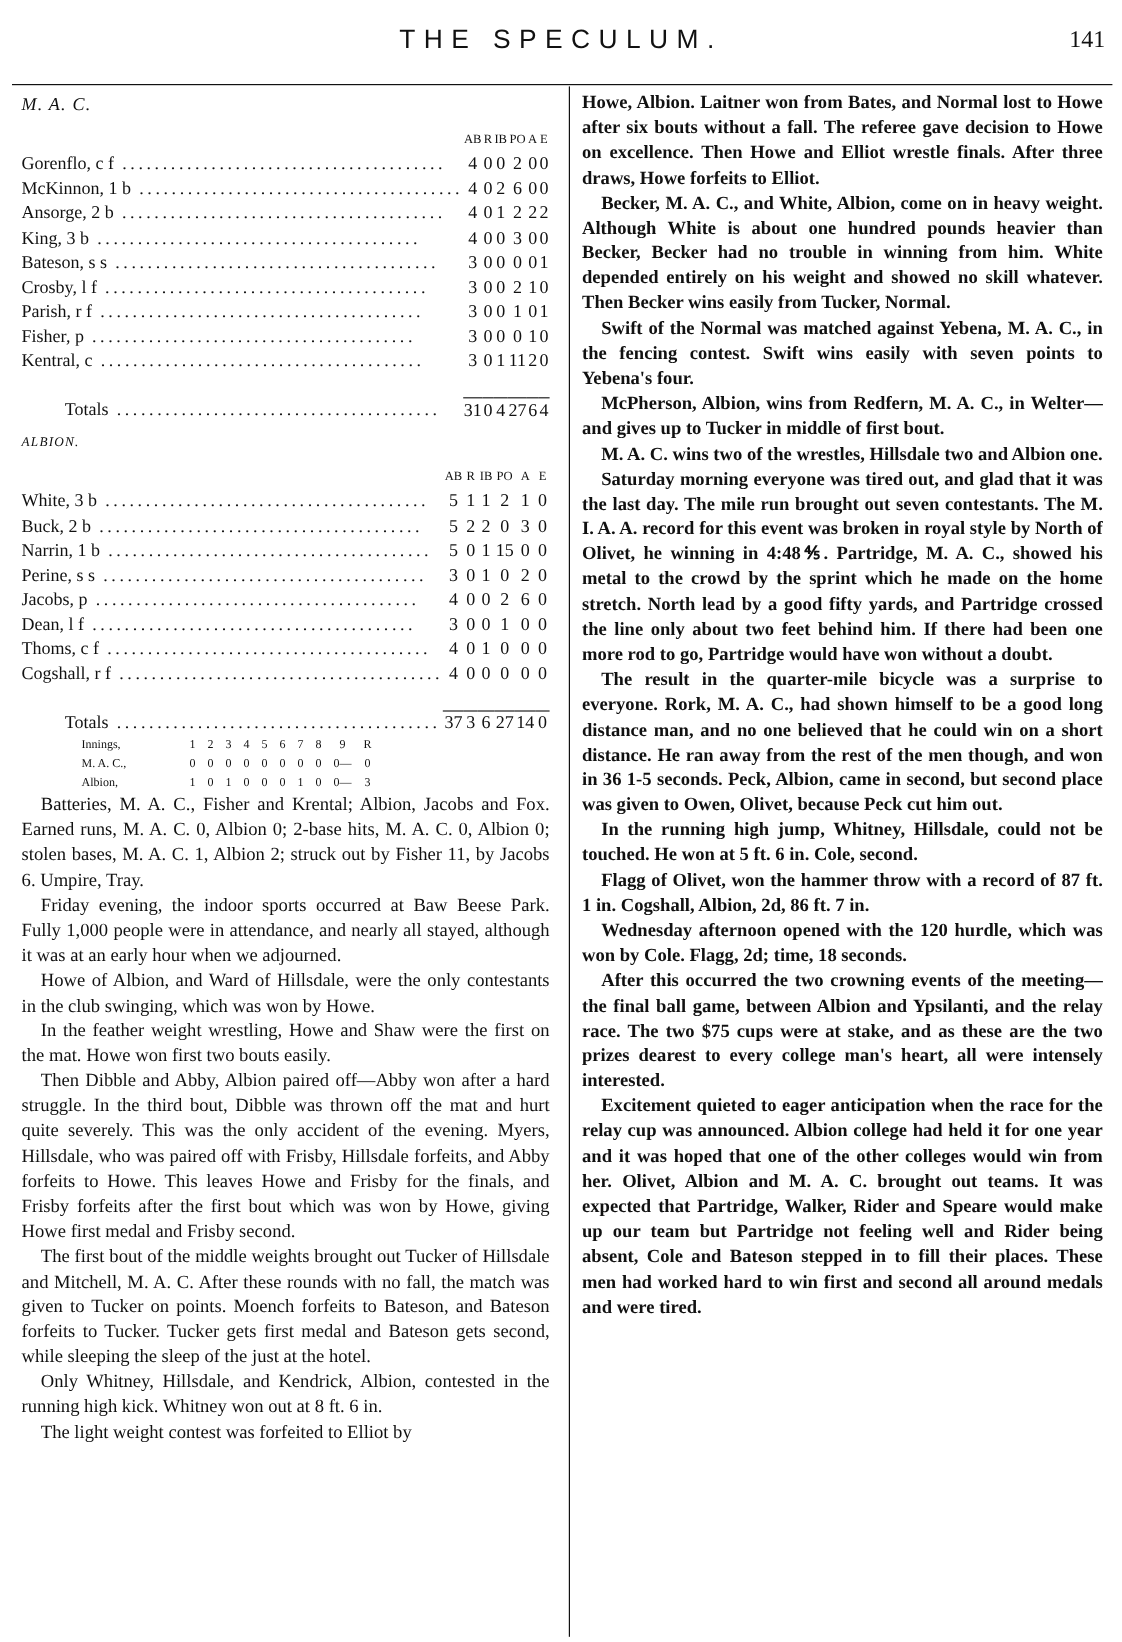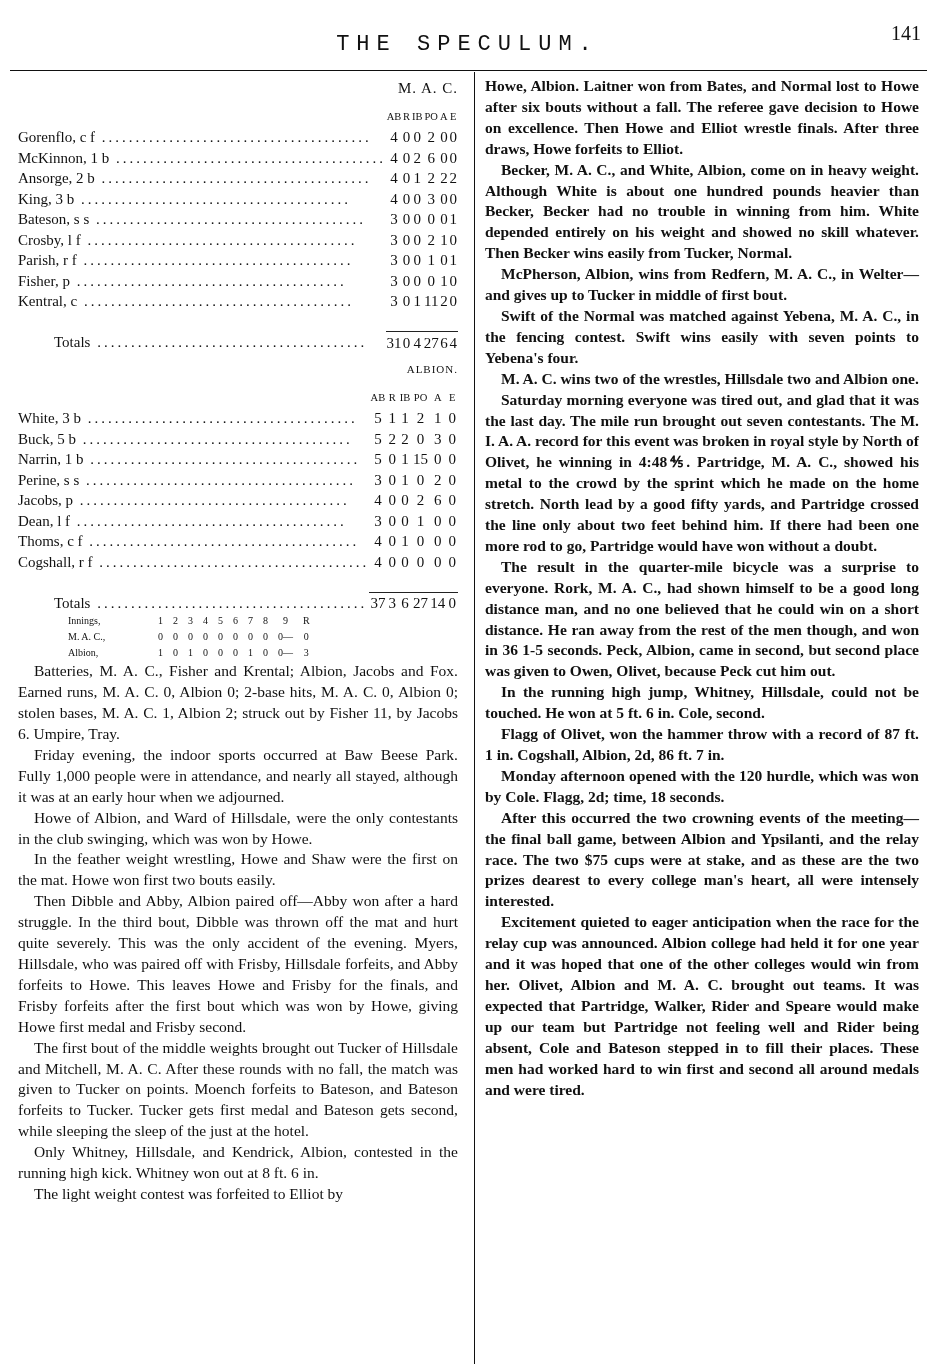--- a/index.html
+++ b/index.html
@@ -1,29 +1,29 @@
 <!DOCTYPE html>
 <html><head>
 <meta charset="utf-8">
 <style>
   html, body { margin: 0; padding: 0; background: #ffffff; }
   body { width: 935px; height: 1368px; position: relative; overflow: hidden;
          font-family: "DejaVu Serif", "Liberation Serif", serif; color: #111; }
   .header { position: absolute; left: 0; top: 0; width: 935px; height: 60px; }
-  .title { position: absolute; left: 0; width: 935px; top: 32px; text-align: center;
-           font-size: 22px; letter-spacing: 7px; font-family: Liberation Mono, monospace; }
+  .title { position: absolute; left: 0; width: 935px; top: 20px; text-align: center;
+           font-size: 22px; letter-spacing: 7px; font-family: Liberation Sans, sans-serif; }
   .pagenum { position: absolute; right: 14px; top: 22px; font-size: 20px; font-family: "Liberation Serif", serif; }
   .rule { position: absolute; left: 10px; right: 8px; top: 70px; border-top: 1.5px solid #111; }
   .divider { position: absolute; left: 474px; top: 72px; bottom: 4px; border-left: 1px solid #111; }
   .col { position: absolute; font-family: "Liberation Serif", serif; font-size: 15.5px; line-height: 20.9px; }
   .left { left: 18px; width: 440px; top: 74px; }
   .right { left: 485px; width: 434px; top: 76px; font-weight: bold; }
   .p { text-align: justify; text-indent: 0; margin: 0 0 0 0; }
   .p.ind { text-indent: 16px; }
-  .team-title { text-align: right; font-size: 15px; margin: 4px 0 8px 0; letter-spacing: 1px; }
+  .team-title { text-align: left; font-size: 15px; margin: 4px 0 8px 0; letter-spacing: 1px; font-style: italic; }
   .team-title.small { font-size: 11px; letter-spacing: 1px; margin-top: 6px; }
   table.box { border-collapse: collapse; width: 440px; font-size: 15px; }
   table.box td, table.box th { padding: 0; height: 20.5px; line-height: 20px; }
   table.box th { font-size: 10.5px; font-weight: normal; height: 18px; }
   .name { white-space: nowrap; overflow: hidden; width: 300px; }
   .name span.dots { letter-spacing: 3px; }
   .num { width: 23px; text-align: center; }
   .totrule td.num { border-bottom: 1.5px solid #222; height: 6px; }
   .totals-label { padding-left: 36px !important; }
   table.innings { margin-left: 50px; font-size: 10px; border-collapse: collapse; }
@@ -174,21 +174,21 @@
         <tr>
           <td class="name"><span>White, 3 b</span><span class="dots"> ........................................</span></td>
           <td class="num">5</td>
           <td class="num">1</td>
           <td class="num">1</td>
           <td class="num">2</td>
           <td class="num">1</td>
           <td class="num">0</td>
         </tr>
         <tr>
-          <td class="name"><span>Buck, 5 b</span><span class="dots"> ........................................</span></td>
+          <td class="name"><span>Buck, 2 b</span><span class="dots"> ........................................</span></td>
           <td class="num">5</td>
           <td class="num">2</td>
           <td class="num">2</td>
           <td class="num">0</td>
           <td class="num">3</td>
           <td class="num">0</td>
         </tr>
         <tr>
           <td class="name"><span>Narrin, 1 b</span><span class="dots"> ........................................</span></td>
           <td class="num">5</td>
@@ -317,24 +317,24 @@
       <p class="p ind">The first bout of the middle weights brought out Tucker of Hillsdale and Mitchell, M. A. C. After these rounds with no fall, the match was given to Tucker on points. Moench forfeits to Bateson, and Bateson forfeits to Tucker. Tucker gets first medal and Bateson gets second, while sleeping the sleep of the just at the hotel.</p>
       <p class="p ind">Only Whitney, Hillsdale, and Kendrick, Albion, contested in the running high kick. Whitney won out at 8 ft. 6 in.</p>
       <p class="p ind">The light weight contest was forfeited to Elliot by</p>
     </div>
 </div>
 
 <div class="col right">
   <div>
       <p class="p">Howe, Albion. Laitner won from Bates, and Normal lost to Howe after six bouts without a fall. The referee gave decision to Howe on excellence. Then Howe and Elliot wrestle finals. After three draws, Howe forfeits to Elliot.</p>
       <p class="p ind">Becker, M. A. C., and White, Albion, come on in heavy weight. Although White is about one hundred pounds heavier than Becker, Becker had no trouble in winning from him. White depended entirely on his weight and showed no skill whatever. Then Becker wins easily from Tucker, Normal.</p>
+      <p class="p ind">Swift of the Normal was matched against Yebena, M. A. C., in the fencing contest. Swift wins easily with seven points to Yebena's four.</p>
       <p class="p ind">McPherson, Albion, wins from Redfern, M. A. C., in Welter—and gives up to Tucker in middle of first bout.</p>
-      <p class="p ind">Swift of the Normal was matched against Yebena, M. A. C., in the fencing contest. Swift wins easily with seven points to Yebena's four.</p>
       <p class="p ind">M. A. C. wins two of the wrestles, Hillsdale two and Albion one.</p>
       <p class="p ind">Saturday morning everyone was tired out, and glad that it was the last day. The mile run brought out seven contestants. The M. I. A. A. record for this event was broken in royal style by North of Olivet, he winning in 4:48⅘. Partridge, M. A. C., showed his metal to the crowd by the sprint which he made on the home stretch. North lead by a good fifty yards, and Partridge crossed the line only about two feet behind him. If there had been one more rod to go, Partridge would have won without a doubt.</p>
       <p class="p ind">The result in the quarter-mile bicycle was a surprise to everyone. Rork, M. A. C., had shown himself to be a good long distance man, and no one believed that he could win on a short distance. He ran away from the rest of the men though, and won in 36 1-5 seconds. Peck, Albion, came in second, but second place was given to Owen, Olivet, because Peck cut him out.</p>
       <p class="p ind">In the running high jump, Whitney, Hillsdale, could not be touched. He won at 5 ft. 6 in. Cole, second.</p>
       <p class="p ind">Flagg of Olivet, won the hammer throw with a record of 87 ft. 1 in. Cogshall, Albion, 2d, 86 ft. 7 in.</p>
-      <p class="p ind">Monday afternoon opened with the 120 hurdle, which was won by Cole. Flagg, 2d; time, 18 seconds.</p>
+      <p class="p ind">Wednesday afternoon opened with the 120 hurdle, which was won by Cole. Flagg, 2d; time, 18 seconds.</p>
       <p class="p ind">After this occurred the two crowning events of the meeting—the final ball game, between Albion and Ypsilanti, and the relay race. The two $75 cups were at stake, and as these are the two prizes dearest to every college man's heart, all were intensely interested.</p>
       <p class="p ind">Excitement quieted to eager anticipation when the race for the relay cup was announced. Albion college had held it for one year and it was hoped that one of the other colleges would win from her. Olivet, Albion and M. A. C. brought out teams. It was expected that Partridge, Walker, Rider and Speare would make up our team but Partridge not feeling well and Rider being absent, Cole and Bateson stepped in to fill their places. These men had worked hard to win first and second all around medals and were tired.</p>
     </div>
 </div>
 
 </body></html>

